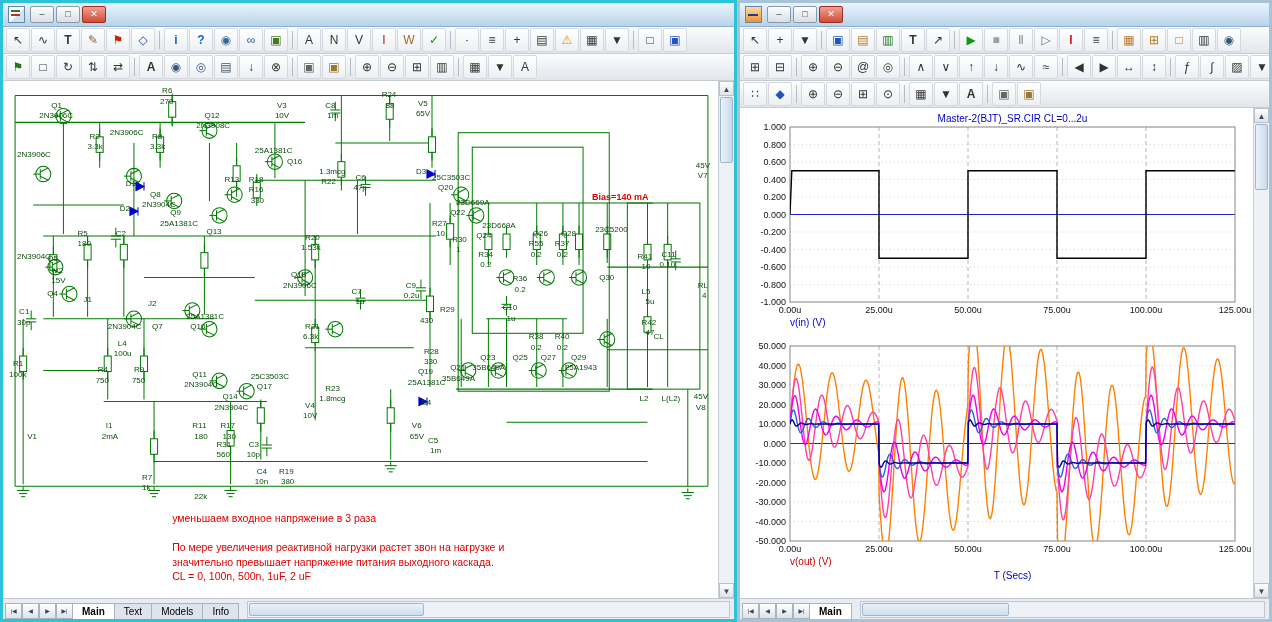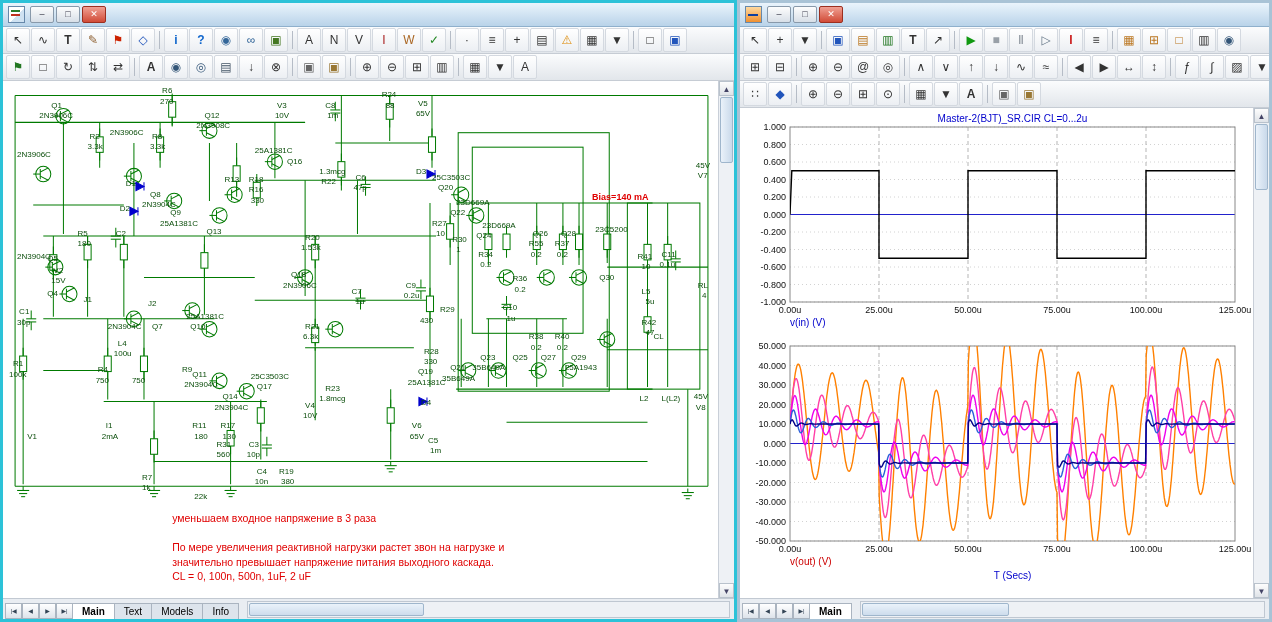--- a/index.html
+++ b/index.html
@@ -691,21 +691,21 @@
             <span style="left: 11.2676%; top: 41.6%;">J1</span>
             <span style="left: 2.25352%; top: 44%;">C1</span>
             <span style="left: 1.97183%; top: 46%;">30p</span>
             <span style="left: 20.2817%; top: 42.4%;">J2</span>
             <span style="left: 14.6479%; top: 46.8%;">2N3904C</span>
             <span style="left: 20.8451%; top: 46.8%;">Q7</span>
             <span style="left: 16.0563%; top: 50%;">L4</span>
             <span style="left: 15.493%; top: 52%;">100u</span>
             <span style="left: 13.2394%; top: 55.2%;">R4</span>
             <span style="left: 12.9577%; top: 57.2%;">750</span>
-            <span style="left: 18.3099%; top: 55.2%; margin-left: 48px;">R9</span>
+            <span style="left: 18.3099%; top: 55.2%;">R9</span>
             <span style="left: 18.0282%; top: 57.2%;">750</span>
             <span style="left: 1.40845%; top: 54%;">R1</span>
             <span style="left: 0.84507%; top: 56%;">100k</span>
             <span style="left: 25.6338%; top: 44.8%;">25A1381C</span>
             <span style="left: 26.1972%; top: 46.8%;">Q10</span>
             <span style="left: 42.2535%; top: 46.8%;">R21</span>
             <span style="left: 41.9718%; top: 48.8%;">6.3k</span>
             <span style="left: 26.4789%; top: 56%;">Q11</span>
             <span style="left: 25.3521%; top: 58%;">2N3904C</span>
             <span style="left: 34.6479%; top: 56.4%;">25C3503C</span>

